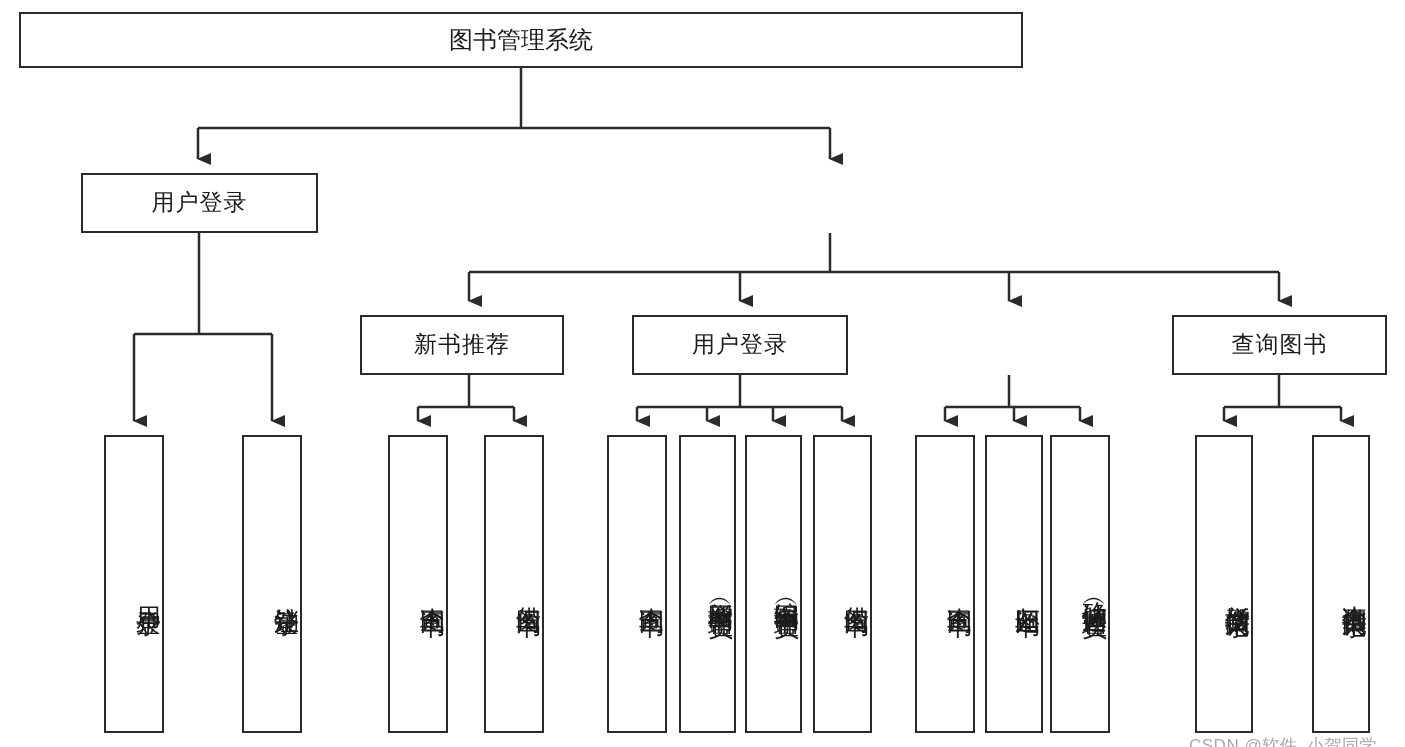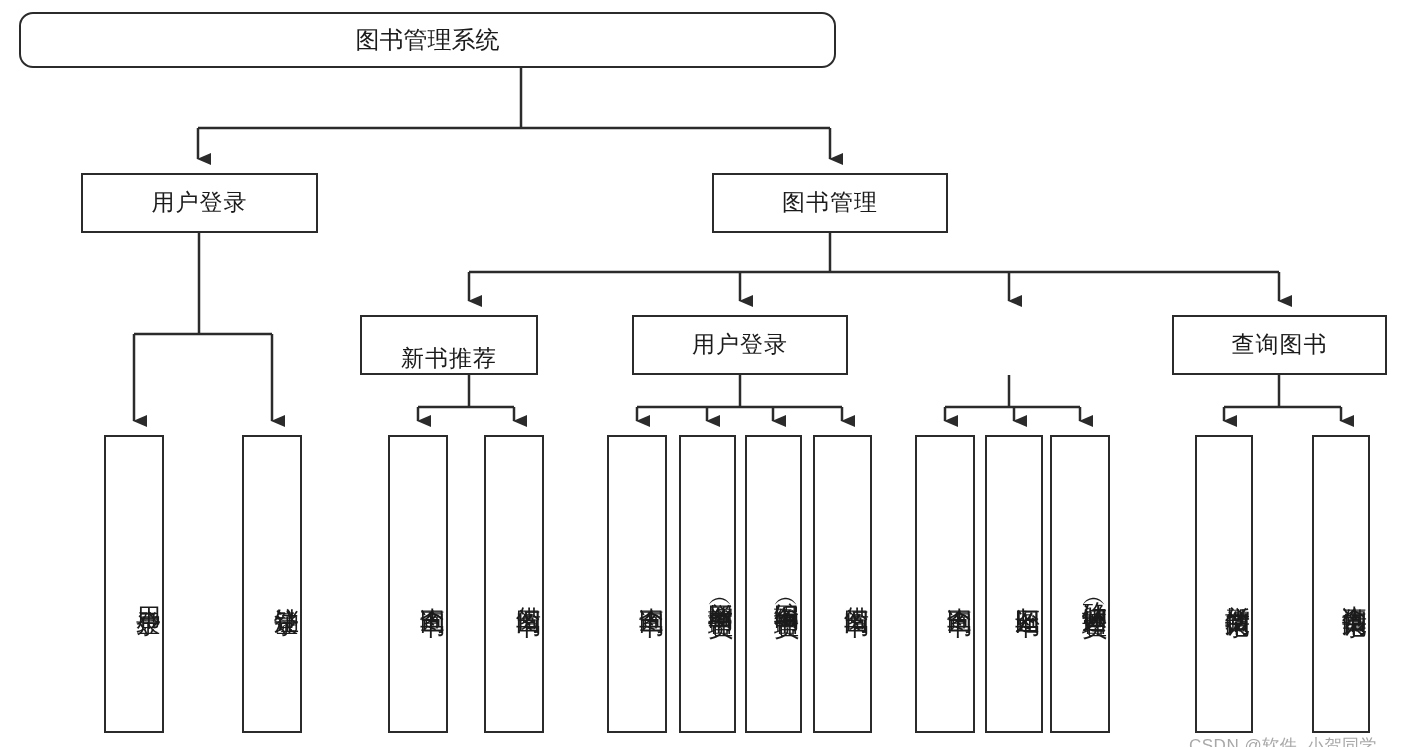--- a/index.html
+++ b/index.html
@@ -119,32 +119,29 @@
       <path d="M1014,407 L1014,421" marker-end="url(#arrow)"></path>
       <path d="M1080,407 L1080,421" marker-end="url(#arrow)"></path>
 
       <path d="M1279,375 L1279,407"></path>
       <path d="M1224,407 L1341,407"></path>
       <path d="M1224,407 L1224,421" marker-end="url(#arrow)"></path>
       <path d="M1341,407 L1341,421" marker-end="url(#arrow)"></path>
     </g>
   </svg>
 
-  <div class="node root" style="left:19px; top:12px; width:817px; height:56px;border-radius:14px;">
+  <div class="node root" style="left:19px; top:12px; width:1004px; height:56px;">
     <span>图书管理系统</span>
   </div>
 
   <div class="node horiz" style="left:81px; top:173px; width:237px; height:60px;">
     <span>用户登录</span>
   </div>
-  <div class="node horiz" style="left:712px; top:173px; width:236px; height:60px;">
-    <span>图书管理</span>
-  </div>
 
-  <div class="node horiz" style="left:360px; top:315px; width:178px; height:60px;align-items:flex-end;">
+  <div class="node horiz" style="left:360px; top:315px; width:204px; height:60px;">
     <span>新书推荐</span>
   </div>
   <div class="node horiz" style="left:632px; top:315px; width:216px; height:60px;">
     <span>用户登录</span>
   </div>
   <div class="node horiz" style="left:1172px; top:315px; width:215px; height:60px;">
     <span>查询图书</span>
   </div>
 
   <div class="node vert" style="left:104px; top:435px; width:60px; height:298px;">

